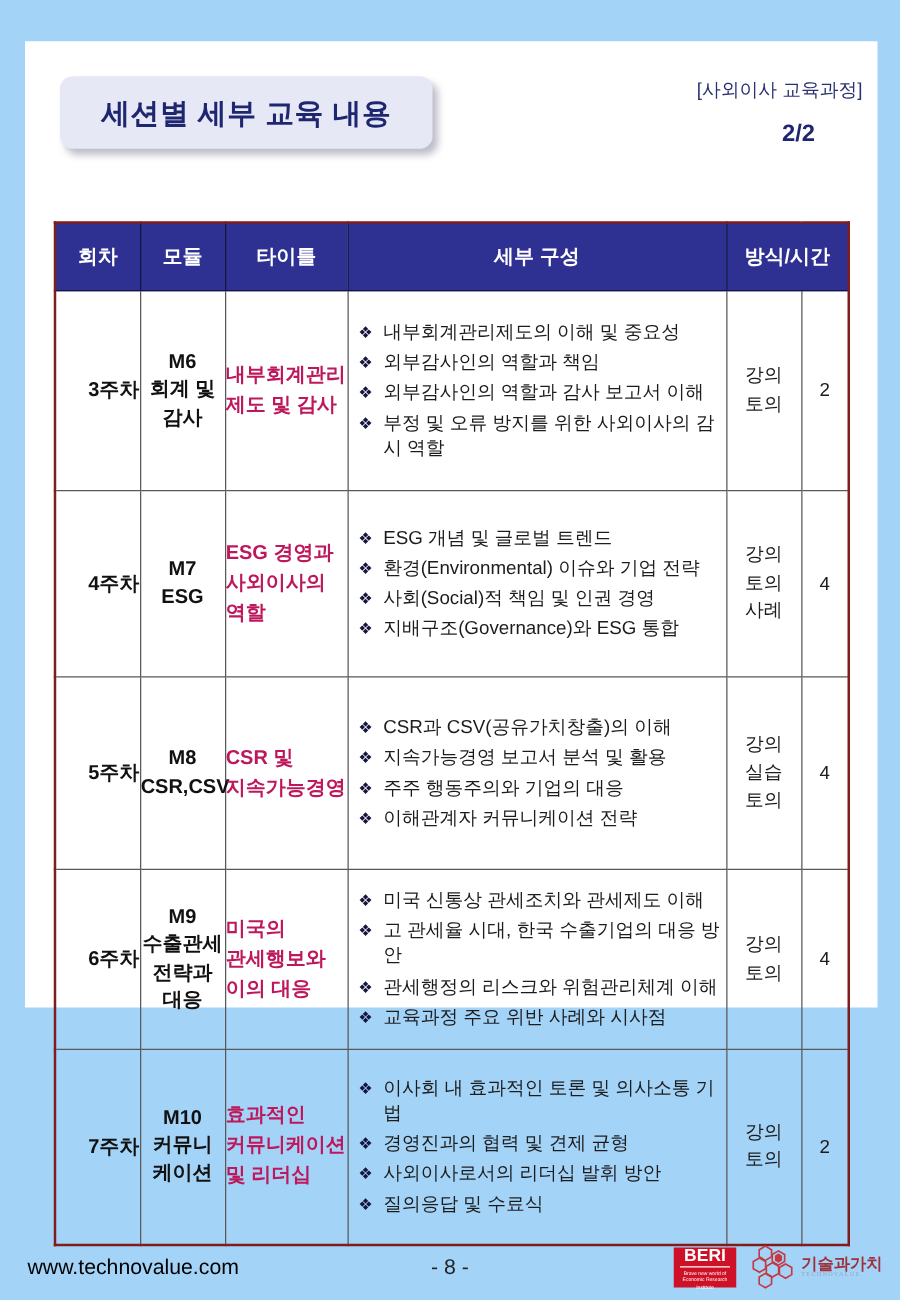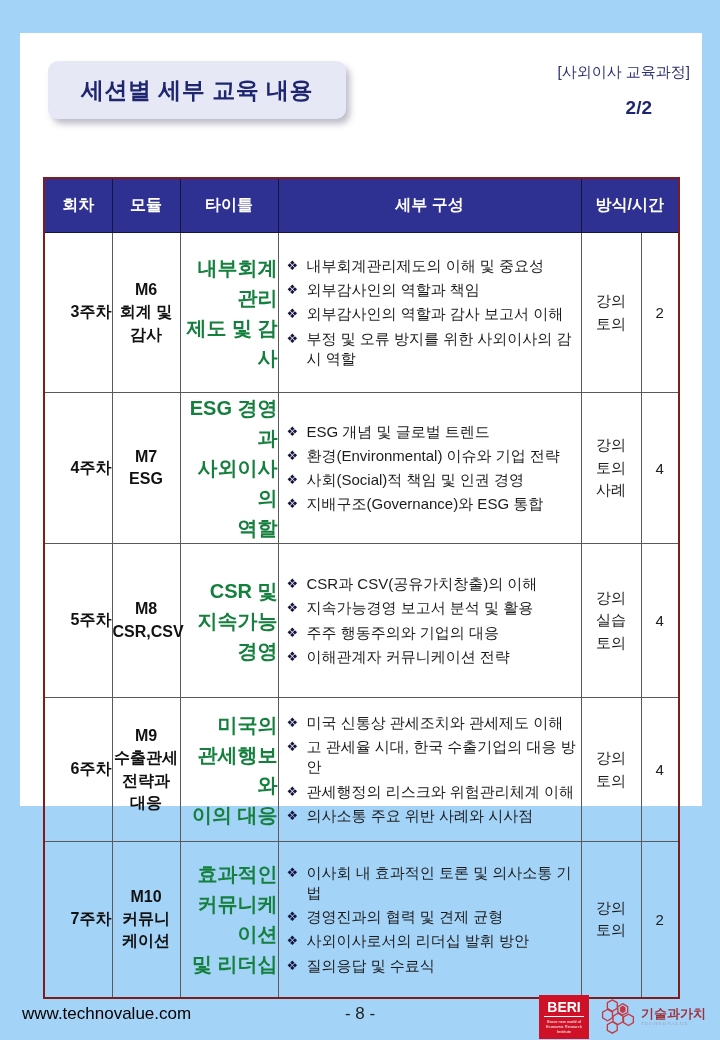--- a/index.html
+++ b/index.html
@@ -48,36 +48,36 @@
   tbody tr:nth-child(2){height:149px}
   tbody tr:nth-child(3){height:154px}
   tbody tr:nth-child(4){height:144px}
   tbody tr:nth-child(5){height:156px}
   .c-week{font-size:16px;font-weight:700;color:#111;text-align:right;}
   .c-module{
     font-size:16px;font-weight:700;color:#111;text-align:center;
     white-space:pre-line;line-height:1.4;
   }
   .c-title{
-    font-size:20px;font-weight:700;color:#15803d;text-align:right;
+    font-size:16px;font-weight:700;color:#be185d;text-align:left;
     white-space:pre-line;line-height:1.5;
   }
   .c-details{padding:8px 4px 8px 8px;}
   .detail-item{display:flex;margin:4px 0;line-height:1.35;font-size:15px;color:#1c1c1c;}
   .bullet{flex:0 0 20px;width:20px;font-size:13px;color:#15153F;padding-top:1px;}
   .detail-text{word-break:break-all;}
   .c-method{font-size:15px;color:#1c1c1c;text-align:center;white-space:pre-line;line-height:1.5;}
   .c-hours{font-size:15px;color:#1c1c1c;text-align:center;}
   
   .footer{position:absolute;left:0;bottom:0;width:720px;height:48px;}
   .website{position:absolute;left:22px;top:12px;font-size:17px;color:#000000;}
   .page-num{position:absolute;left:0;top:12px;width:720px;text-align:center;font-size:17px;color:#222;}
   .logos{position:absolute;right:14px;top:3px;display:flex;gap:10px;align-items:center;}
   .beri{
-    width:50px;height:44px;background:#CE1126;color:#fff;text-align:center;
+    width:50px;height:32px;background:#CE1126;color:#fff;text-align:center;
     display:flex;flex-direction:column;justify-content:center;padding:1px;box-sizing:border-box;
   }
   .beri-label{font-size:14px;font-weight:800;border-bottom:1px solid #fff;margin:0 4px;line-height:1.2;}
   .beri-sub{font-size:4px;line-height:1.3;margin-top:2px;}
   .tv-logo{display:flex;align-items:center;gap:4px;font-family:Liberation Serif, serif;}
   .tv-text{display:flex;flex-direction:column;line-height:1.1;}
   .tv-label{font-size:13px;font-weight:800;color:#9E3039;}
   .tv-sub{font-size:5px;color:#9AA4B4;letter-spacing:1px;}
 </style>
 </head>
@@ -218,21 +218,21 @@
             <div class="detail-item">
               <span class="bullet">❖</span>
               <span class="detail-text">고 관세율 시대, 한국 수출기업의 대응 방안</span>
             </div>
             <div class="detail-item">
               <span class="bullet">❖</span>
               <span class="detail-text">관세행정의 리스크와 위험관리체계 이해</span>
             </div>
             <div class="detail-item">
               <span class="bullet">❖</span>
-              <span class="detail-text">의사소통 주요 위반 사례와 시사점</span>
+              <span class="detail-text">교육과정 주요 위반 사례와 시사점</span>
             </div>
           </td>
           <td class="c-method">강의
 토의</td>
           <td class="c-hours">4</td>
         </tr>
         <tr>
           <td class="c-week">7주차</td>
           <td class="c-module">M10
 커뮤니

